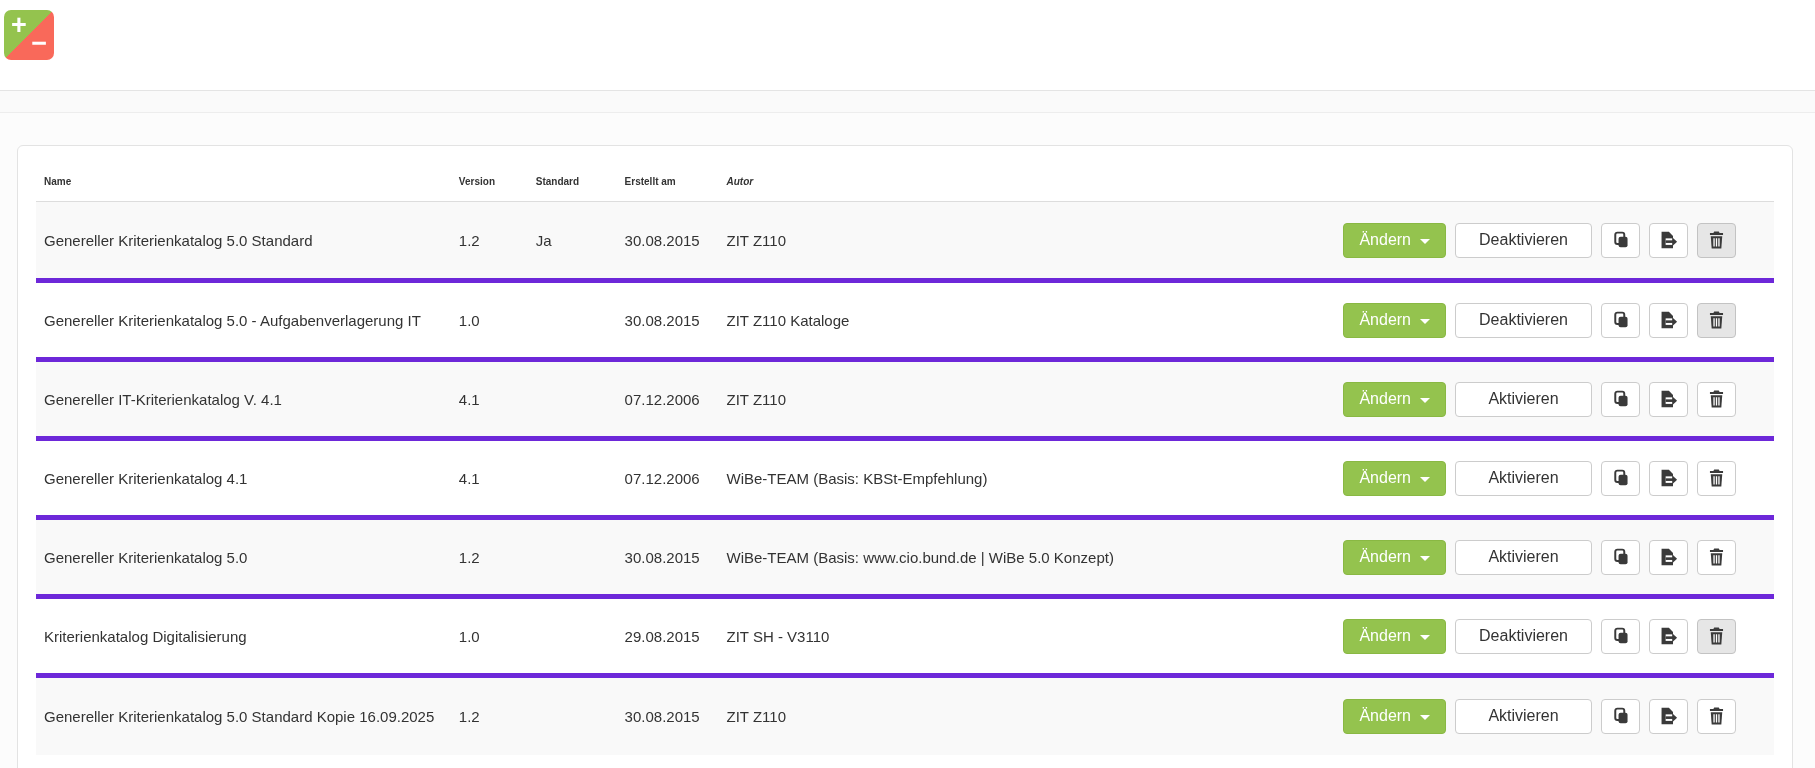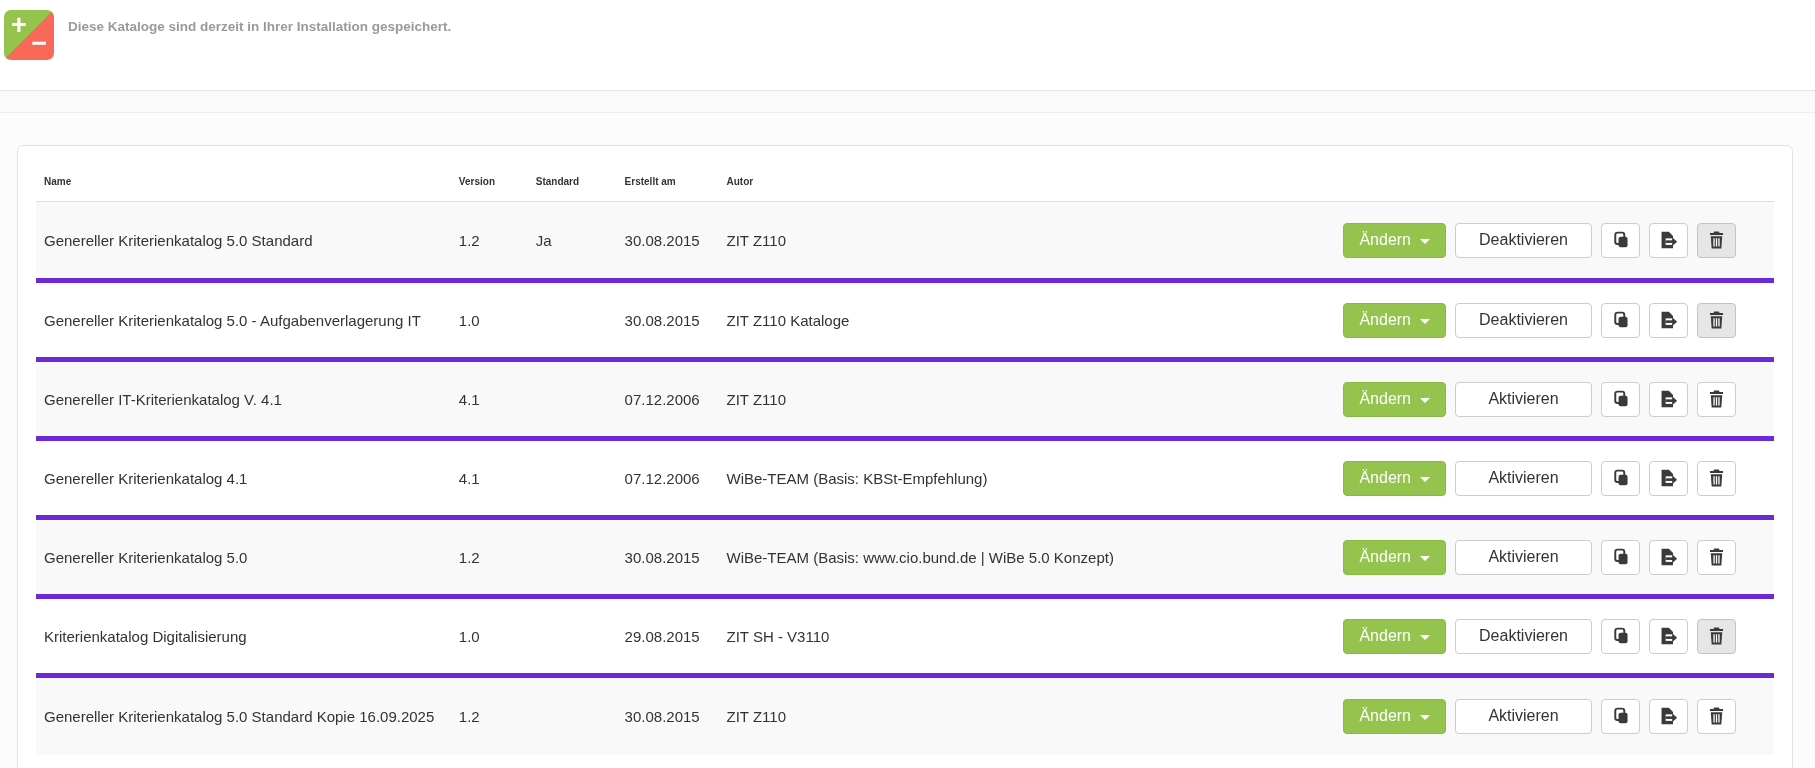--- a/index.html
+++ b/index.html
@@ -66,21 +66,21 @@
     font-size: 15px; color: #333; padding: 8px;
     border-top: 5px solid #6d28d9; vertical-align: middle;
     height: 79px;
   }
   .catalog-table tbody tr:first-child td { border-top: none; }
   .catalog-table tbody tr:nth-child(odd) { background: #f9f9f9; }
   .col-name     { width: 416px; }
   .col-version  { width: 77px; }
   .col-standard { width: 89px; }
   .col-created  { width: 102px; }
-  .col-author   { width: 619px; }
+  .col-author   { width: 619px; font-style: italic; }
 
   .actions {
     display: flex; align-items: center; justify-content: space-between;
     gap: 9px; padding-right: 30px;
   }
   .btn-change { height: 35px; padding: 0 15px; font-size: 16px; gap: 9px; }
   .caret {
     display: inline-block; width: 0; height: 0; margin-top: 2px;
     border-left: 5px solid transparent; border-right: 5px solid transparent;
     border-top: 5px solid #fff;
@@ -92,21 +92,20 @@
 </style>
 </head>
 <body>
 
 <div class="page-header">
   <div class="app-logo">
     <span class="plus">+</span>
     <span class="minus">−</span>
   </div>
   <div class="title-block">
-    <p class="page-subtitle">Diese Kataloge sind derzeit in Ihrer Installation gespeichert.</p>
   </div>
 </div>
 
 <div class="sub-bar"></div>
 
 <div class="card">
   <table class="catalog-table">
     <thead>
       <tr>
         <th class="col-name">Name</th>

